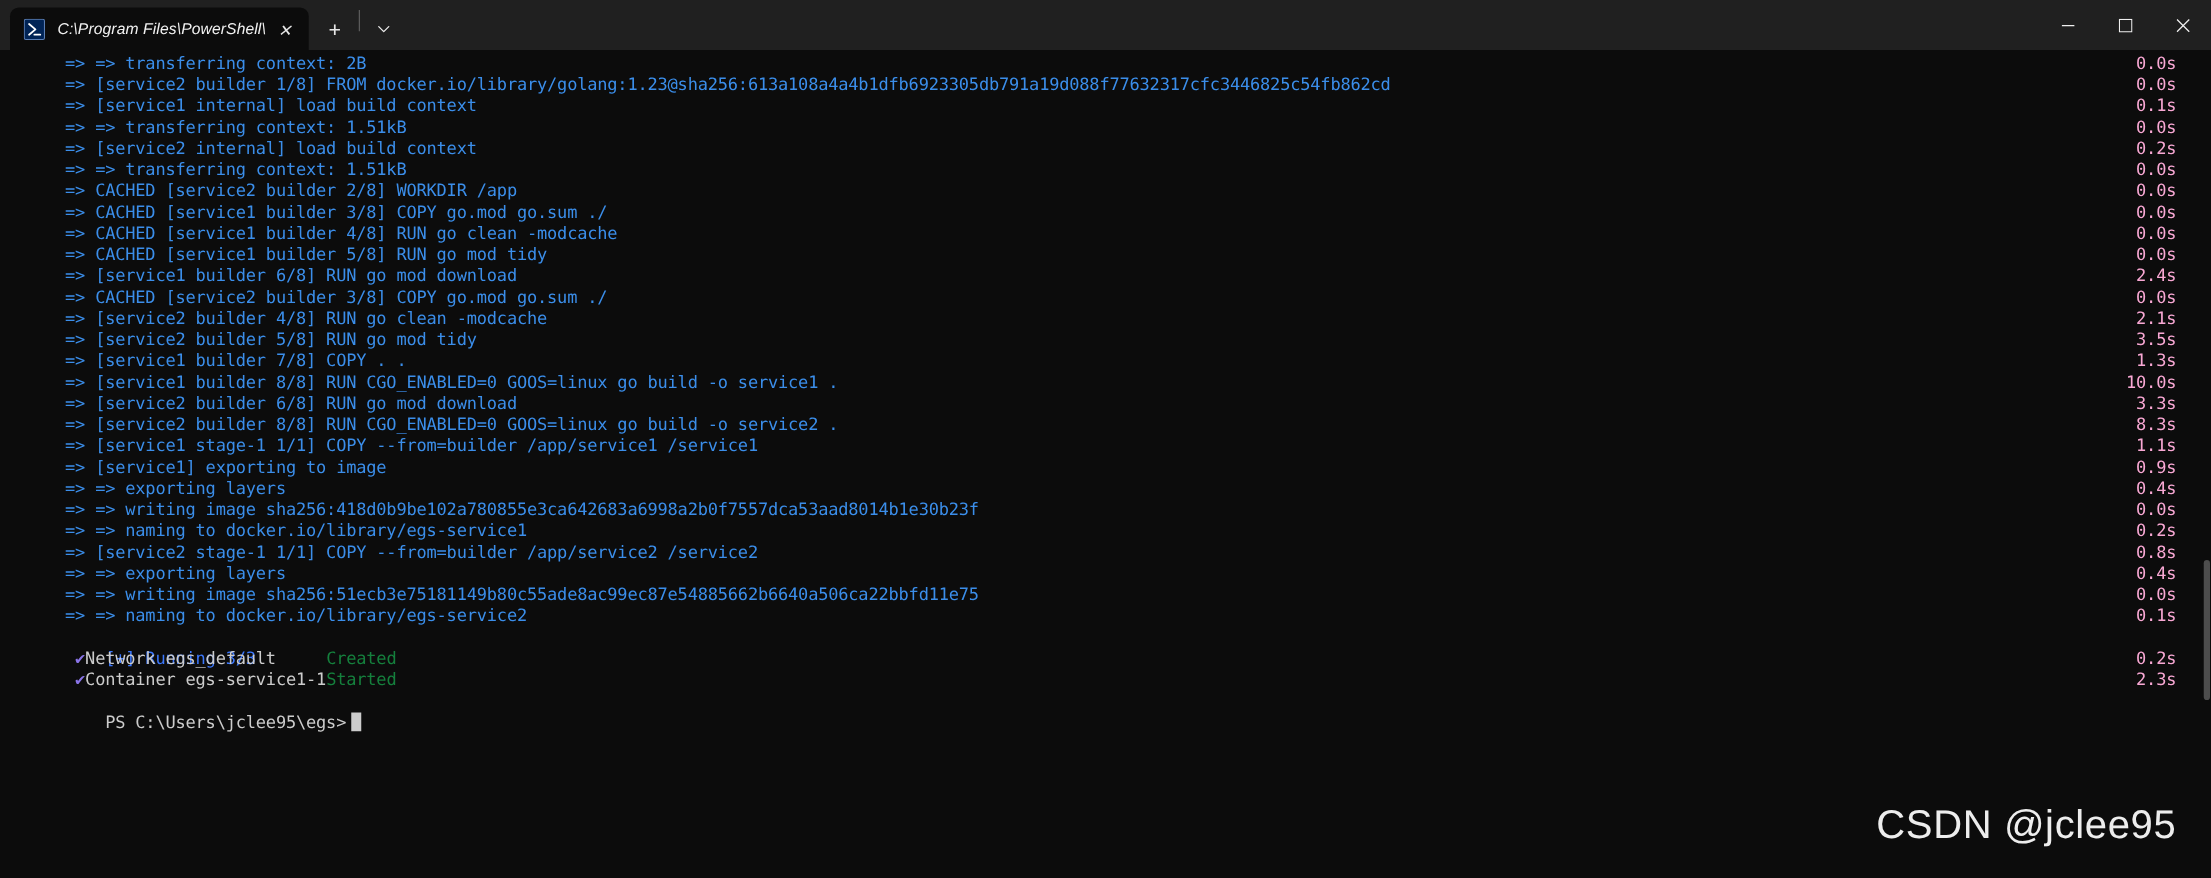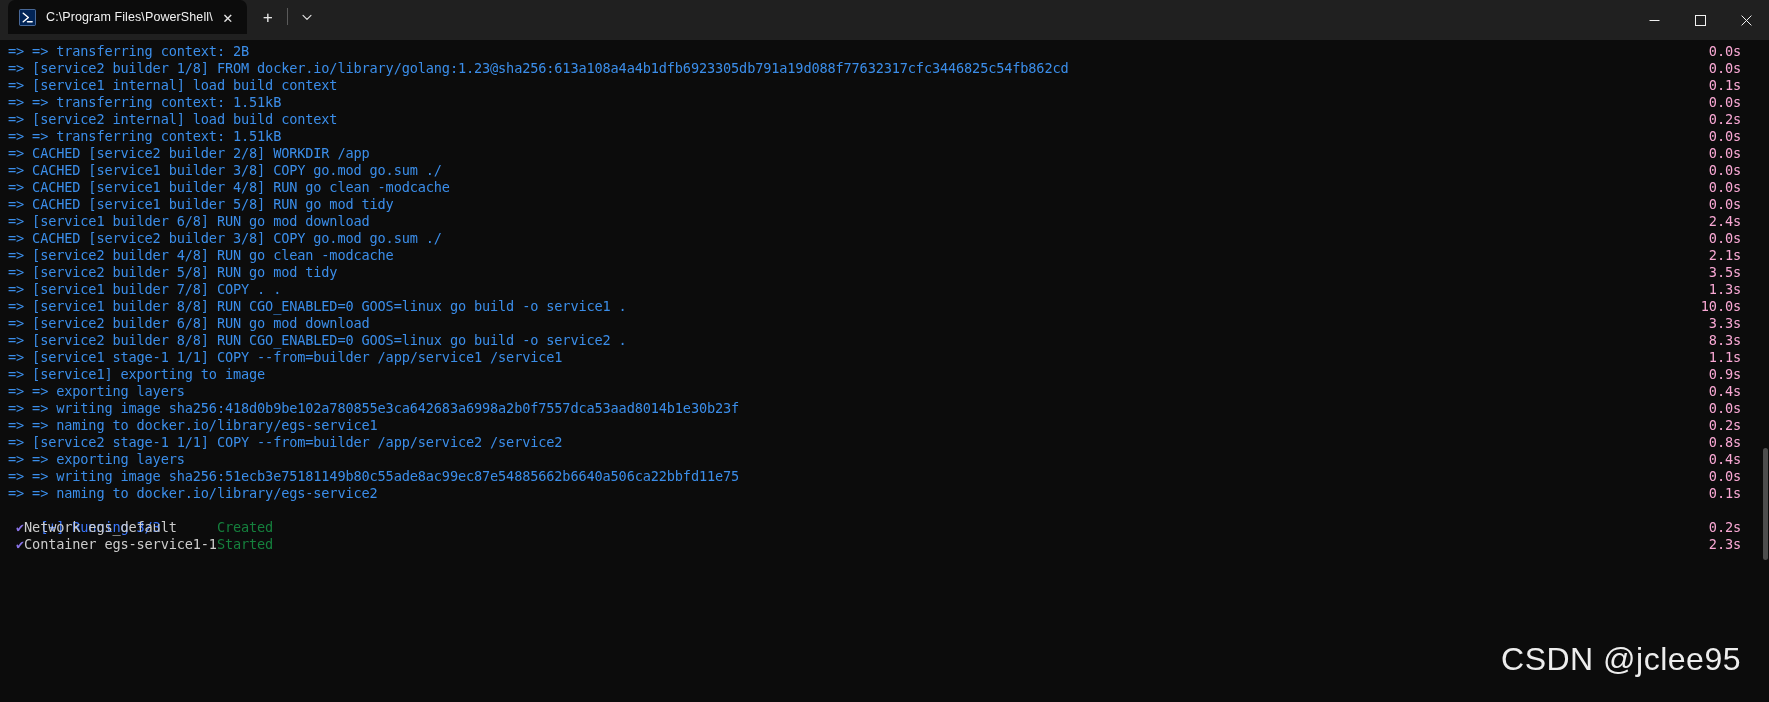--- a/index.html
+++ b/index.html
@@ -18,23 +18,24 @@
   .titlebar {
     height: 40px;
     background: #202020;
     display: flex;
     align-items: flex-end;
     position: relative;
     user-select: none;
   }
   .tabstrip {
     display: flex;
-    align-items: flex-start;
+    align-items: flex-end;
     height: 40px;
     padding-left: 8px;
+    font-style: italic;
   }
   .tab {
     display: flex;
     align-items: center;
     height: 34px;
     background: #0c0c0c;
     border-radius: 7px 7px 0 0;
     padding: 0 6px 0 11px;
     min-width: 230px;
     position: relative;
@@ -93,20 +94,21 @@
     color: #f0f0f0;
   }
 
   
   .terminal {
     position: relative;
     height: 662px;
     background: #0c0c0c;
     padding: 3px 0 0 8px;
     overflow: hidden;
+    margin-left: 44px;
   }
   .line {
     height: 17px;
     line-height: 17px;
     font-size: 13.6px;
     white-space: pre;
     position: relative;
     letter-spacing: -0.15px;
   }
   .txt-blue   { color: #3b8eea; }
@@ -232,19 +234,22 @@
 
   <div class="line">
     <span class="txt-brightblue">[+] Running 3/3</span>
   </div>
 
   <div id="resource-log">
       <div class="line"><span class="txt-check"> ✔</span><span class="txt-white">Network egs_default     </span><span class="txt-green">Created</span><span class="time txt-brightblue">0.2s</span></div>
       <div class="line"><span class="txt-check"> ✔</span><span class="txt-white">Container egs-service1-1</span><span class="txt-green">Started</span><span class="time txt-brightblue">2.3s</span></div>
     </div>
 
+  <div class="line">
+    <span class="txt-white">PS C:\Users\jclee95\egs&gt;</span><span class="cursor"></span>
+  </div>
 
   <div class="scroll-track">
     <div class="scroll-thumb" style="top:408px;height:112px;"></div>
   </div>
 
   <div class="watermark">CSDN @jclee95</div>
 </div>
 
 </body></html>

